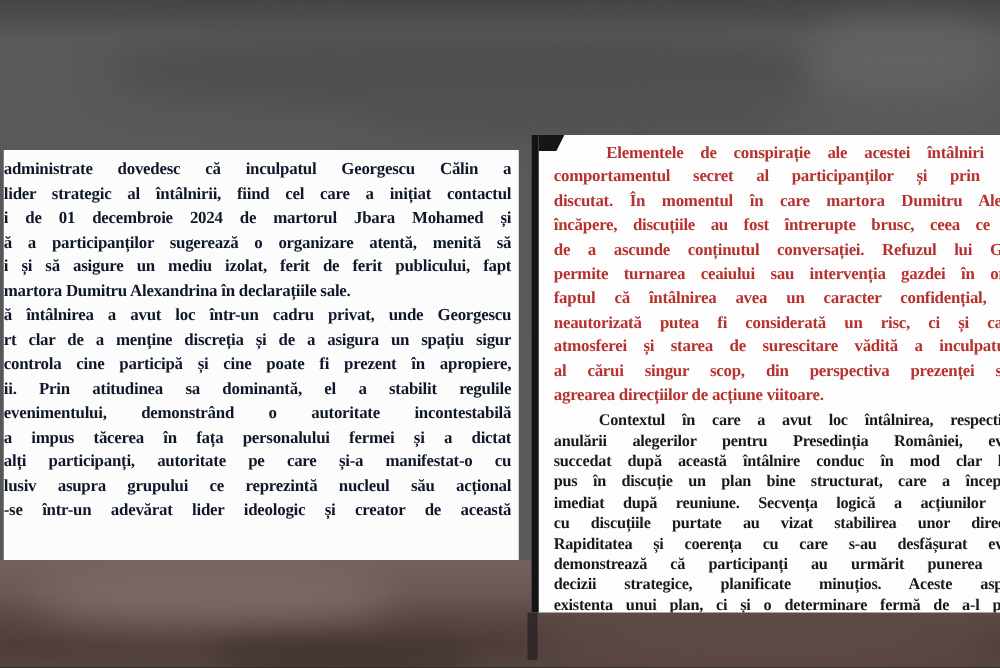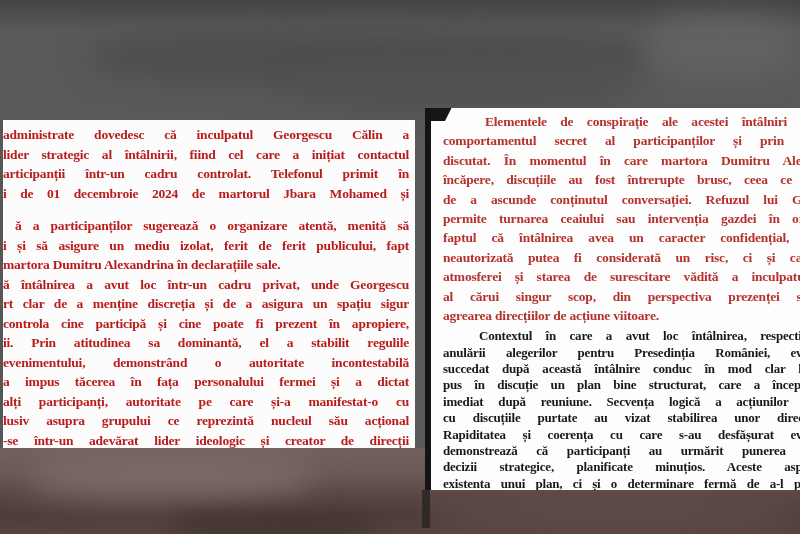--- a/index.html
+++ b/index.html
@@ -22,24 +22,24 @@
   .page-left{left:-6px;top:120px;width:421px;height:328px;padding:5px 6px 4px 9px;}
   .page-right{left:425px;top:108px;width:390px;height:382px;padding:4px 7px 4px 12px;
               border-left:6px solid #141414;background:#fdfdfd;}
   .corner{position:absolute;left:-6px;top:-1px;width:27px;height:14px;background:#161616;
           clip-path:polygon(0 0,100% 0,74% 100%,0 100%);}
   .edge-strip{position:absolute;left:0;top:120px;width:3px;height:328px;background:#3a3a3a;opacity:.85;}
   .below-strip{position:absolute;left:422px;top:490px;width:8px;height:38px;background:#2e2725;opacity:.9;}
   
   .lnL,.lnR,.lnB{text-align:justify;text-align-last:justify;font-weight:700;
                  overflow:hidden;letter-spacing:-0.2px;}
-  .lnL{color:#b91c1c;font-size:13.5px;line-height:19.5px;height:19.5px;}
+  .lnL{color:#0f172a;font-size:13.5px;line-height:19.5px;height:19.5px;}
   .lnR{color:#b5322e;font-size:13.5px;line-height:19.4px;height:19.4px;}
   .lnB{color:#191919;font-size:13px;line-height:16.4px;height:16.4px;}
-  .gapTop{margin-top:13px;padding-left:12px;}
+  .gapTop{margin-top:0;}
   .blkTop{margin-top:3px;}
   .ind1{text-indent:42px;}
   .ind2{text-indent:36px;}
   .end{text-align-last:left;}
 </style>
 </head>
 <body>
 
 <div class="stage">
   <div class="bg-top"></div>
@@ -47,34 +47,33 @@
   <div class="blob b2"></div>
   <div class="blob b3"></div>
   <div class="bg-bottom"></div>
   <div class="blob b4"></div>
   <div class="blob b5"></div>
   <div class="blob b6"></div>
 
   <div class="page page-left">
     <div class="lnL">administrate dovedesc că inculpatul Georgescu Călin a</div>
     <div class="lnL">lider strategic al întâlnirii, fiind cel care a inițiat contactul</div>
-    <div class="lnL">articipanții într-un cadru controlat. Telefonul primit în</div>
     <div class="lnL">i de 01 decembroie 2024 de martorul Jbara Mohamed și</div>
     <div class="lnL gapTop">ă a participanților sugerează o organizare atentă, menită să</div>
     <div class="lnL">i și să asigure un mediu izolat, ferit de ferit publicului, fapt</div>
     <div class="lnL end">martora Dumitru Alexandrina în declarațiile sale.</div>
     <div class="lnL">ă întâlnirea a avut loc într-un cadru privat, unde Georgescu</div>
     <div class="lnL">rt clar de a menține discreția și de a asigura un spațiu sigur</div>
     <div class="lnL">controla cine participă și cine poate fi prezent în apropiere,</div>
     <div class="lnL">ii. Prin atitudinea sa dominantă, el a stabilit regulile</div>
     <div class="lnL">evenimentului, demonstrând o autoritate incontestabilă</div>
     <div class="lnL">a impus tăcerea în fața personalului fermei și a dictat</div>
     <div class="lnL">alți participanți, autoritate pe care și-a manifestat-o cu</div>
     <div class="lnL">lusiv asupra grupului ce reprezintă nucleul său acțional</div>
-    <div class="lnL">-se într-un adevărat lider ideologic și creator de direcții</div>
+    <div class="lnL">-se într-un adevărat lider ideologic și creator de această</div>
   </div>
   <div class="edge-strip"></div>
 
   <div class="page page-right">
     <div class="corner"></div>
     <div class="lnR ind1">Elementele de conspirație ale acestei întâlniri d</div>
     <div class="lnR">comportamentul secret al participanților și prin c</div>
     <div class="lnR">discutat. În momentul în care martora Dumitru Alex</div>
     <div class="lnR">încăpere, discuțiile au fost întrerupte brusc, ceea ce i</div>
     <div class="lnR">de a ascunde conținutul conversației. Refuzul lui Ge</div>

